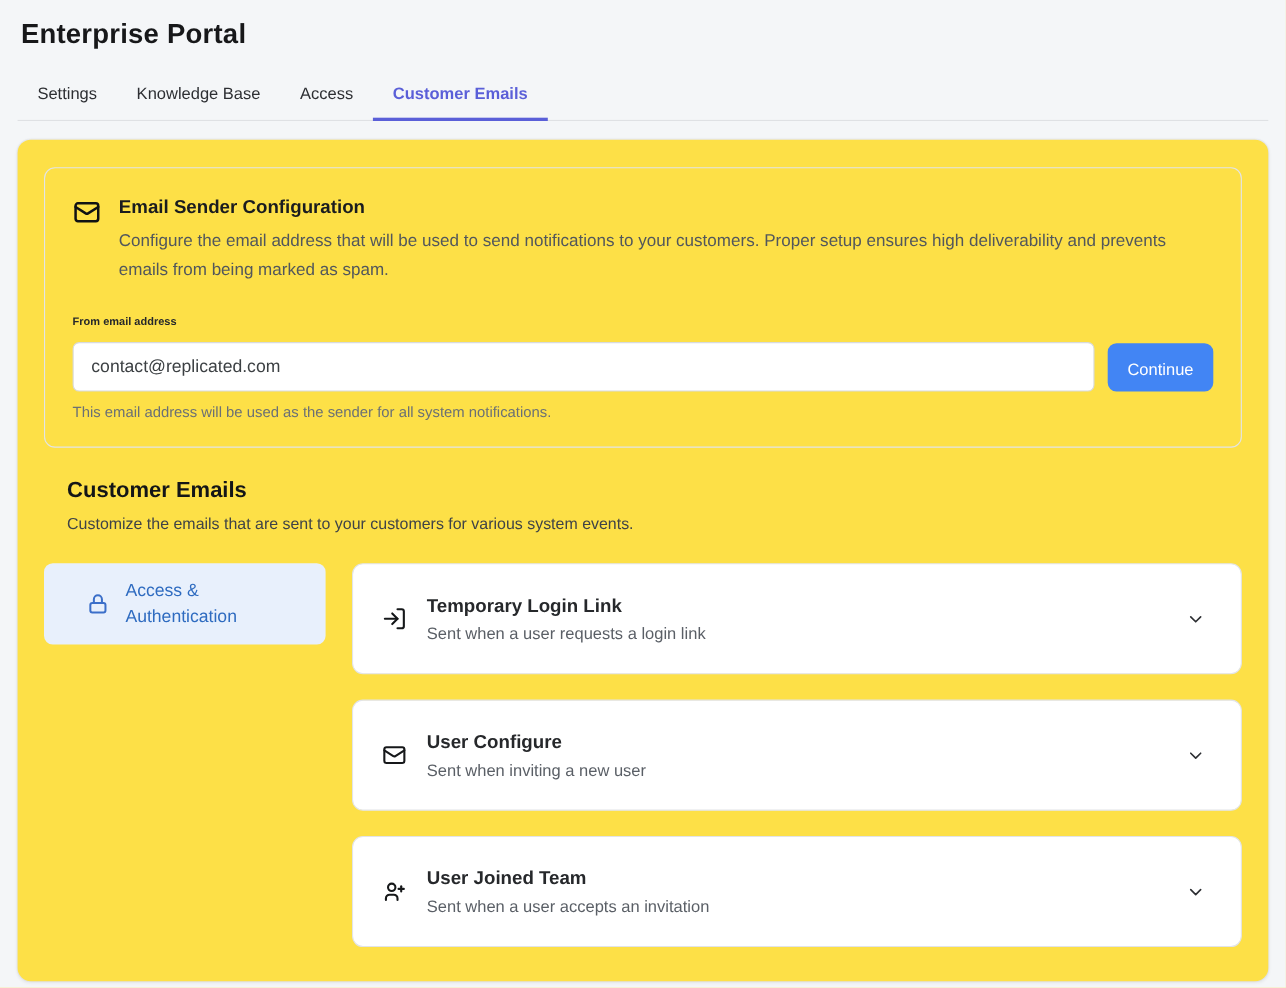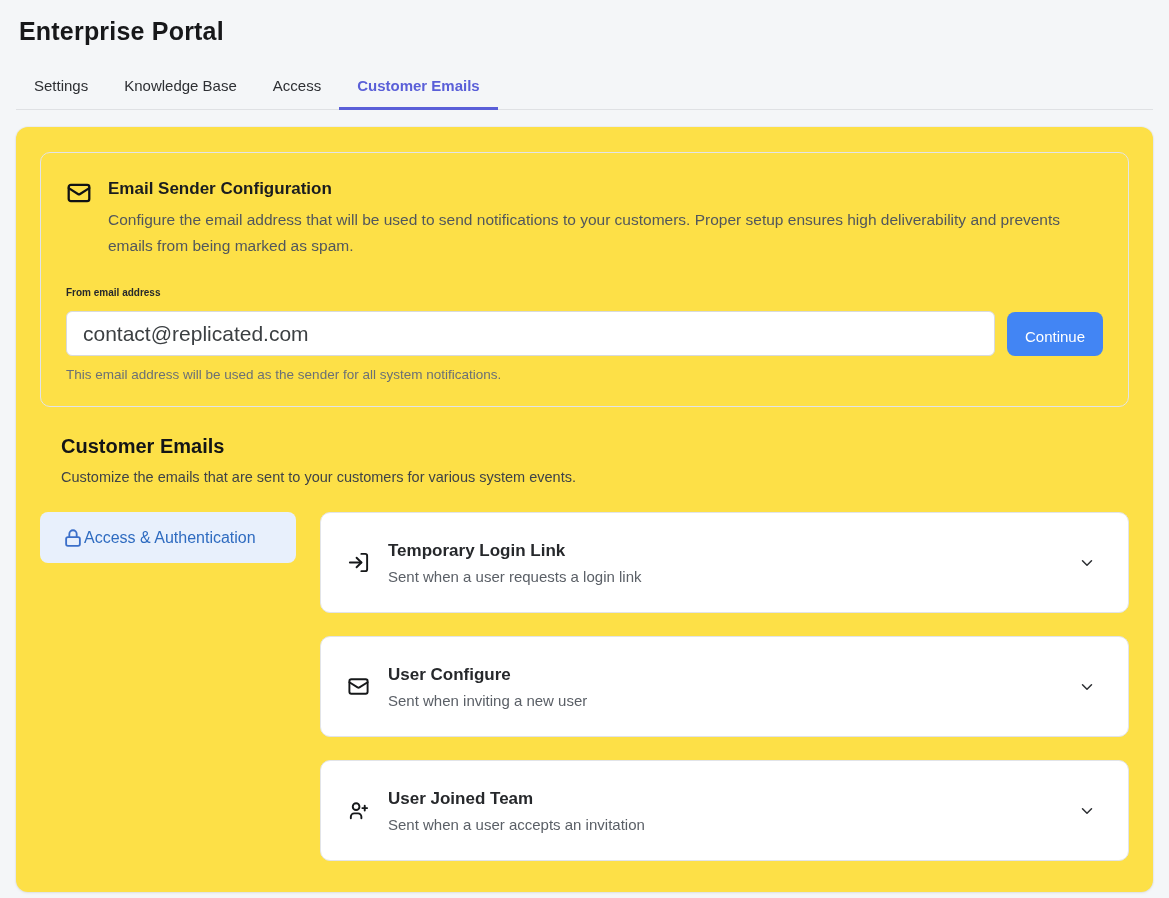--- a/index.html
+++ b/index.html
@@ -68,21 +68,21 @@
     max-width: 985px;
   }
   .from-label { font-size: 10px; font-weight: 700; color: #26282b; margin-top: 28px; }
   .email-row { display: flex; align-items: center; gap: 12px; margin-top: 13px; }
   .email-input {
     flex: 1;
     height: 45px;
     border: 1px solid #d8dadd;
     border-radius: 6px;
     padding: 0 16px;
-    font-size: 21px;
+    font-size: 16px;
     color: #3c4043;
     font-family: "Liberation Sans", sans-serif;
     outline: none;
     background: #fff;
   }
   .continue-btn {
     height: 44px;
     padding: 16px 18px;
     background: #4285f4;
     color: #ffffff;
@@ -98,21 +98,22 @@
   .section-head { margin: 28px 0 0 21px; }
   .section-title { font-size: 20px; font-weight: 700; color: #131517; }
   .section-desc { font-size: 14.5px; color: #3f4347; margin-top: 11px; }
 
   .emails-layout { display: flex; gap: 24px; margin-top: 27px; }
 
   .category-nav { width: 256px; flex: none; }
   .category-item {
     display: flex;
     align-items: center;
-    padding: 14px 16px 14px 22px;
+    gap: 14px;
+    padding: 14px 16px 14px 38px;
     border-radius: 8px;
     font-size: 16px;
     color: #101214;
     cursor: pointer;
     margin-bottom: 14px;
     line-height: 23px;
   }
   .category-item .icon-wrap { flex: none; }
   .category-item.selected {
     background: #e8f0fc;

